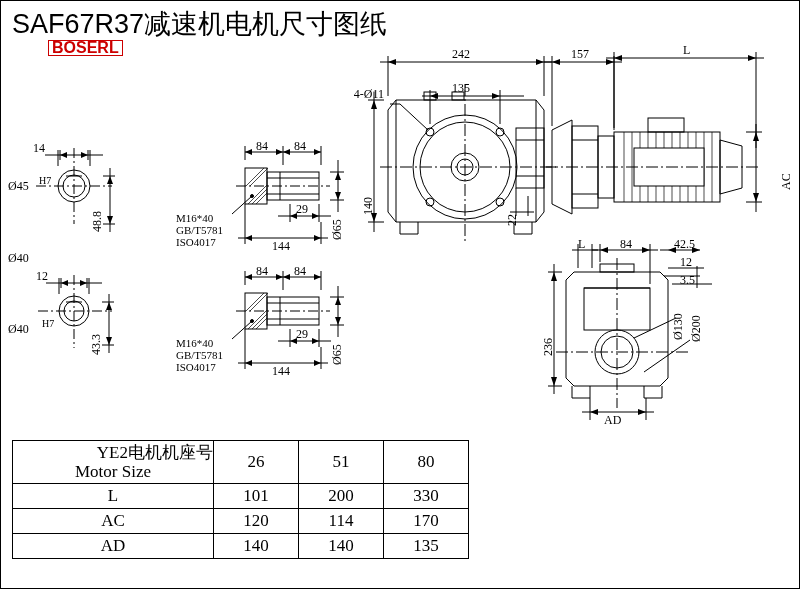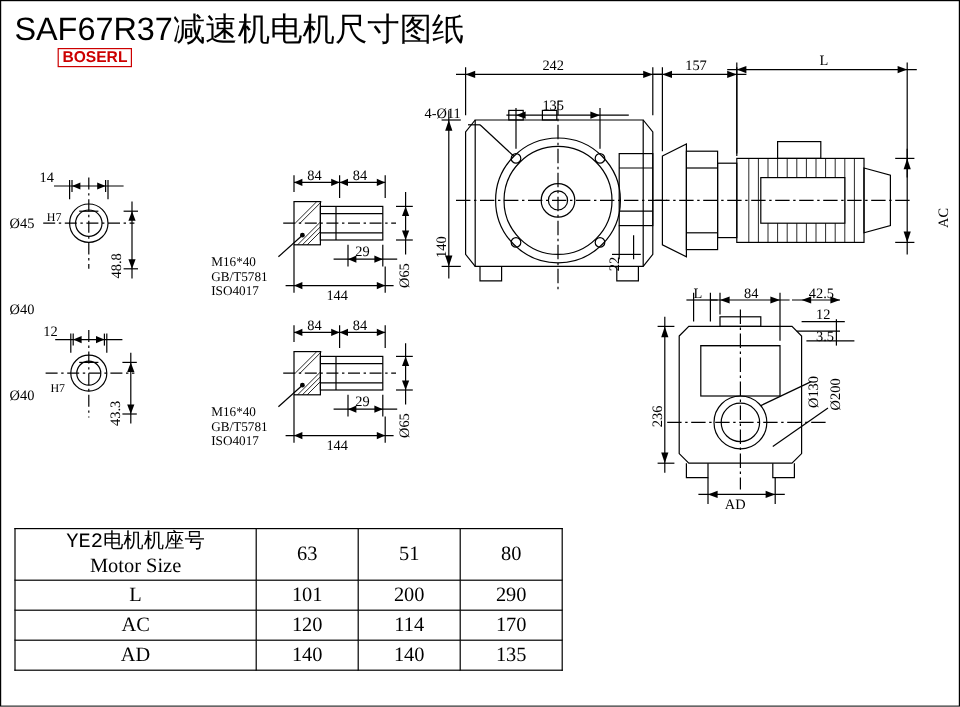--- a/index.html
+++ b/index.html
@@ -11,36 +11,36 @@
   .frame{position:absolute;left:0;top:0;width:800px;height:589px;border:1px solid #000;box-sizing:border-box;}
   #title{
     position:absolute;left:12px;top:6px;
     font-family:"Liberation Sans", sans-serif;
     font-weight:normal;font-size:27px;letter-spacing:0px;white-space:nowrap;
   }
   #logo{
     position:absolute;left:48px;top:40px;
     border:1px solid #c00;color:#c00;
     font-family:"Liberation Sans", sans-serif;
-    font-weight:bold;font-size:13px;padding:0px 3px;line-height:14px;
+    font-weight:bold;font-size:16px;padding:0px 3px;line-height:14px;
   }
   svg{position:absolute;left:0;top:0;}
   .dim{font-family:"Liberation Serif", serif;font-size:12px;fill:#000;}
   .dimS{font-family:"Liberation Serif", serif;font-size:10px;fill:#000;}
   .note{font-family:"Liberation Serif", serif;font-size:11px;fill:#000;}
   
   table.spec{
     position:absolute;left:12px;top:440px;border-collapse:collapse;
     font-family:"Liberation Serif", serif;font-size:17px;
   }
   table.spec td{border:1px solid #000;text-align:center;padding:2px 0;}
   td.hdr{width:200px;line-height:19px;}
   td.lbl{width:200px;}
   td.val{width:84px;}
-  .cn{font-family:Liberation Mono, monospace;}
+  .cn{font-family:Liberation Serif, serif;text-align:right;}
 </style>
 </head>
 <body>
 
 <div class="frame"></div>
 
 <div id="title">SAF67R37减速机电机尺寸图纸</div>
 <div id="logo">BOSERL</div>
 
 <svg width="800" height="589">
@@ -391,29 +391,29 @@
   <text class="dim" x="604" y="424">AD</text>
 </svg>
 
 <table class="spec">
   <tbody>
     <tr>
       <td class="hdr">
         <div class="cn">YE2电机机座号</div>
         <div>Motor Size</div>
       </td>
-      <td class="val">63</td>
+      <td class="val">26</td>
       <td class="val">51</td>
       <td class="val">80</td>
     </tr>
     <tr>
       <td class="lbl">L</td>
       <td class="val">101</td>
       <td class="val">200</td>
-      <td class="val">290</td>
+      <td class="val">330</td>
     </tr>
     <tr>
       <td class="lbl">AC</td>
       <td class="val">120</td>
       <td class="val">114</td>
       <td class="val">170</td>
     </tr>
     <tr>
       <td class="lbl">AD</td>
       <td class="val">140</td>

